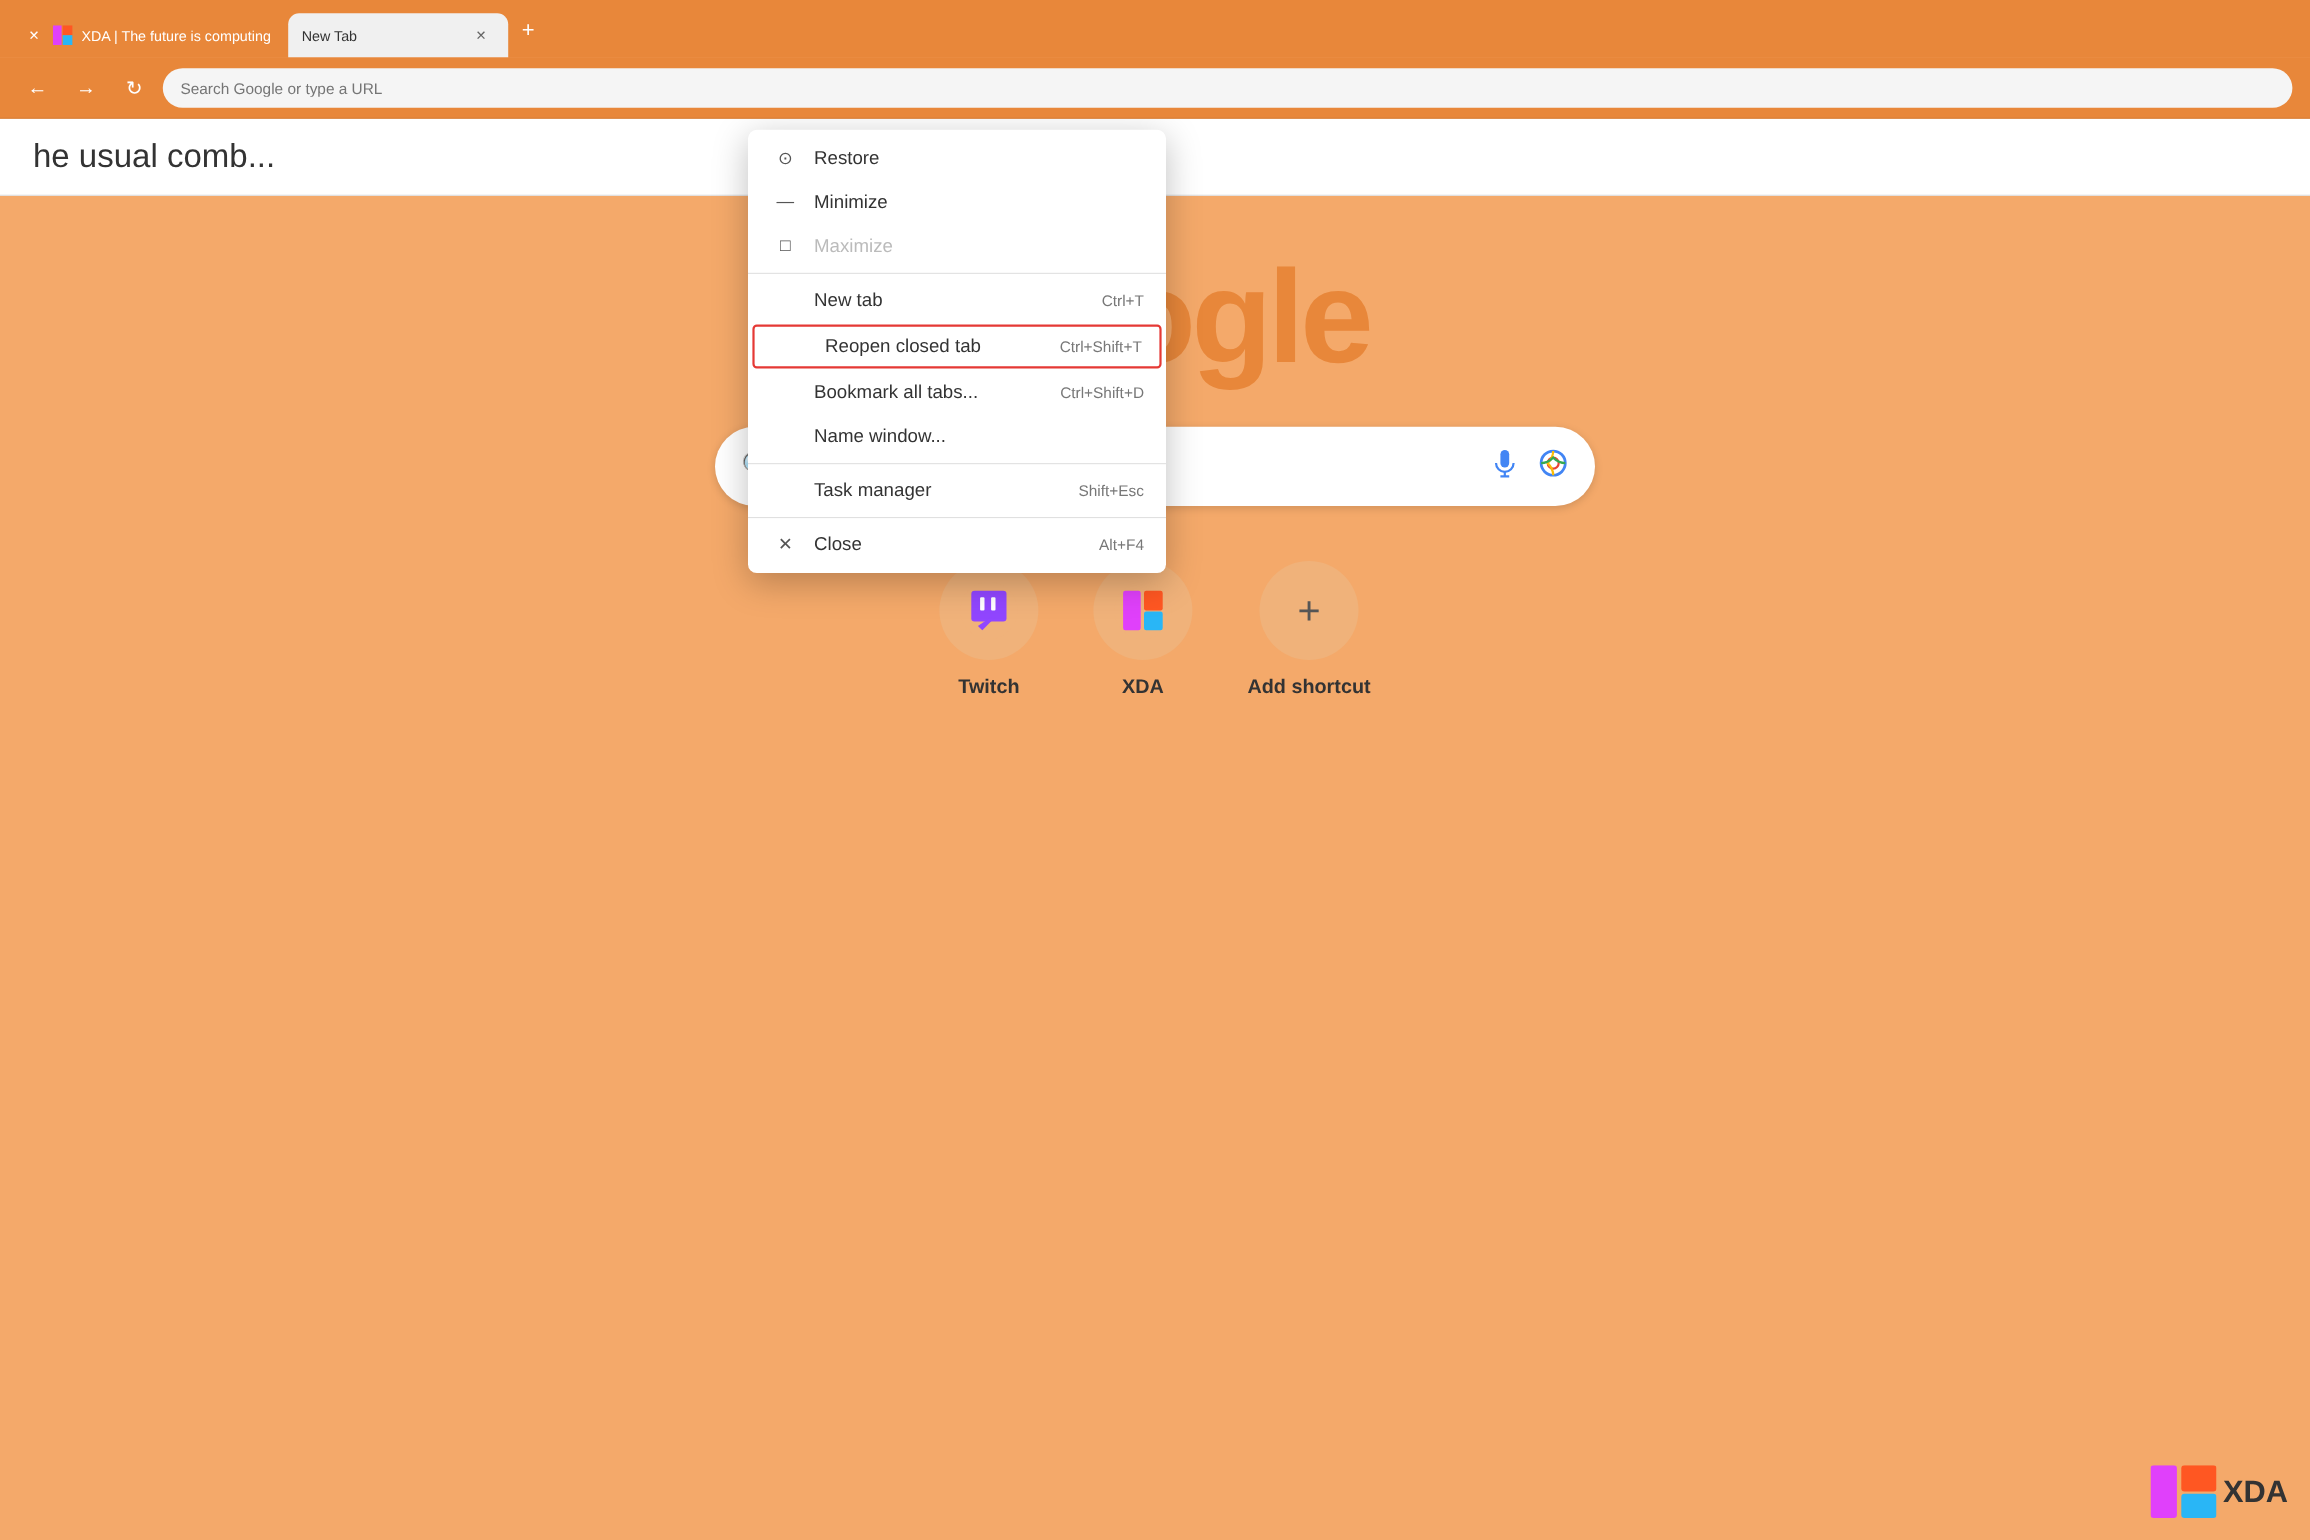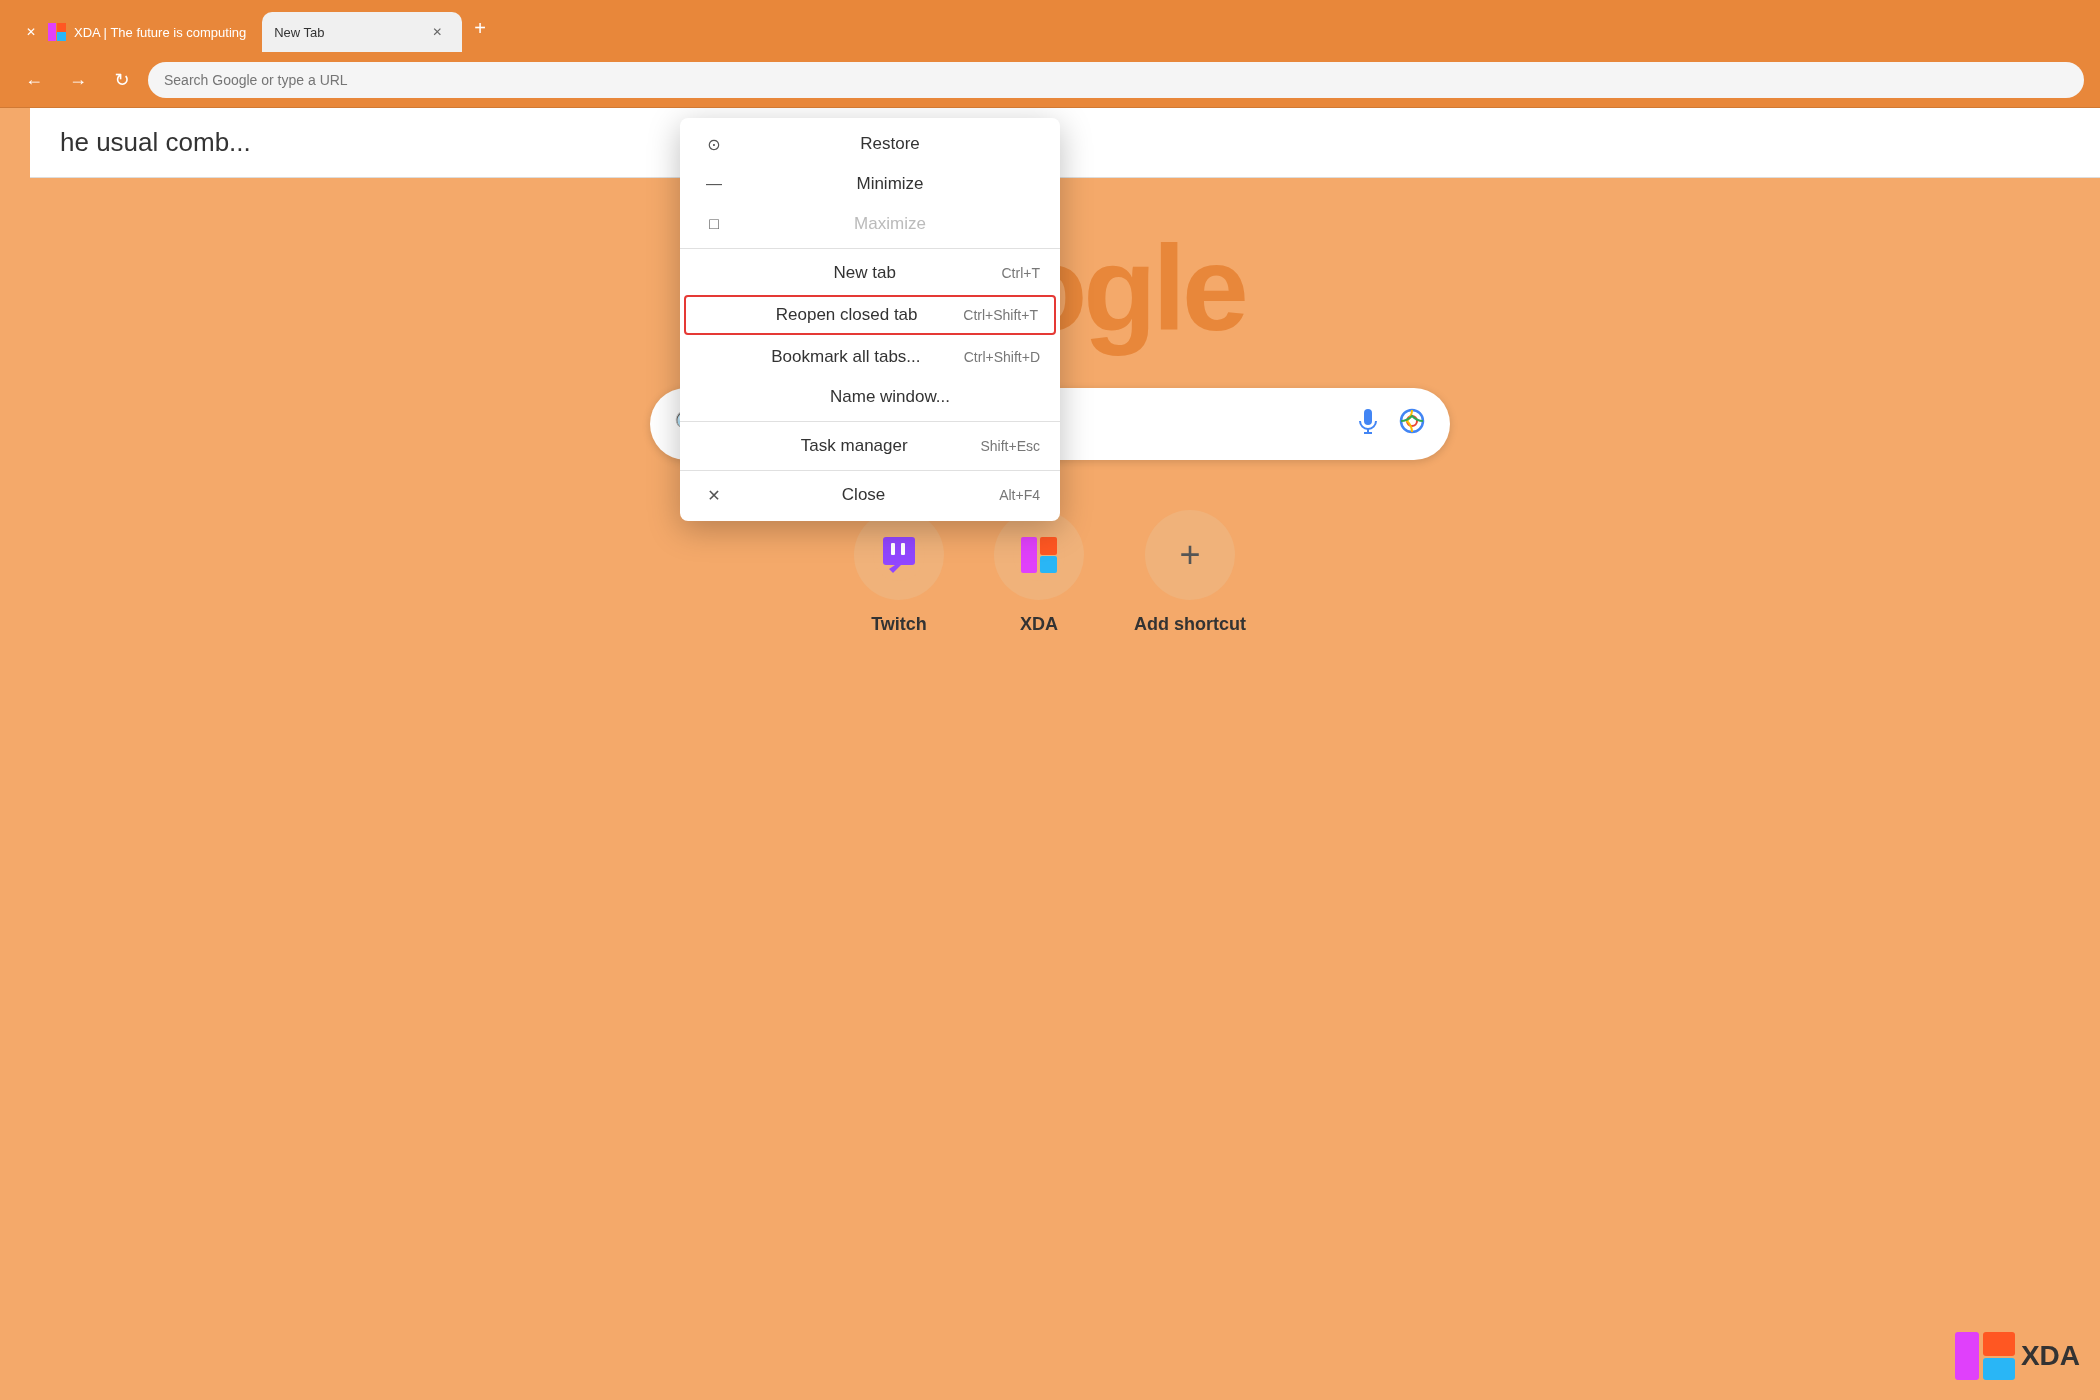--- a/index.html
+++ b/index.html
@@ -136,24 +136,23 @@
     .article-hint {
       position: absolute;
       top: 0;
       left: 0;
       right: 0;
       height: 70px;
       background: #fff;
       display: flex;
       align-items: center;
       padding: 0 30px;
-      font-size: 26px;
+      font-size: 30px;
       color: #333;
       border-bottom: 1px solid #ddd;
-      margin-left: 30px;
     }
 
     
     .ntp {
       display: flex;
       flex-direction: column;
       align-items: center;
       margin-top: 120px;
       gap: 40px;
     }
@@ -284,21 +283,20 @@
     .menu-item .icon-area {
       width: 28px;
       display: flex;
       align-items: center;
       justify-content: center;
       font-size: 16px;
       color: #555;
     }
     .menu-item .label-area {
       flex: 1;
-      text-align: center;
     }
     .menu-divider {
       height: 1px;
       background: #e0e0e0;
       margin: 4px 0;
     }
     .menu-item.highlighted {
       background: transparent;
       border: 2.5px solid #e53935;
       border-radius: 4px;

